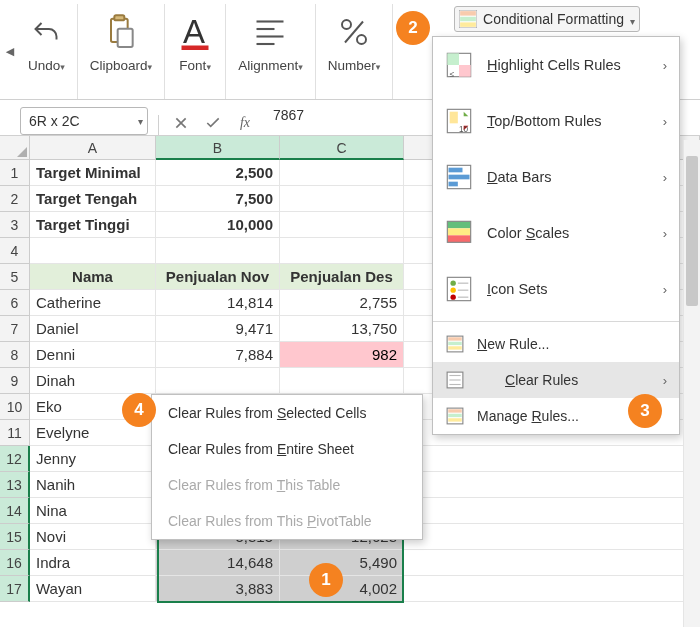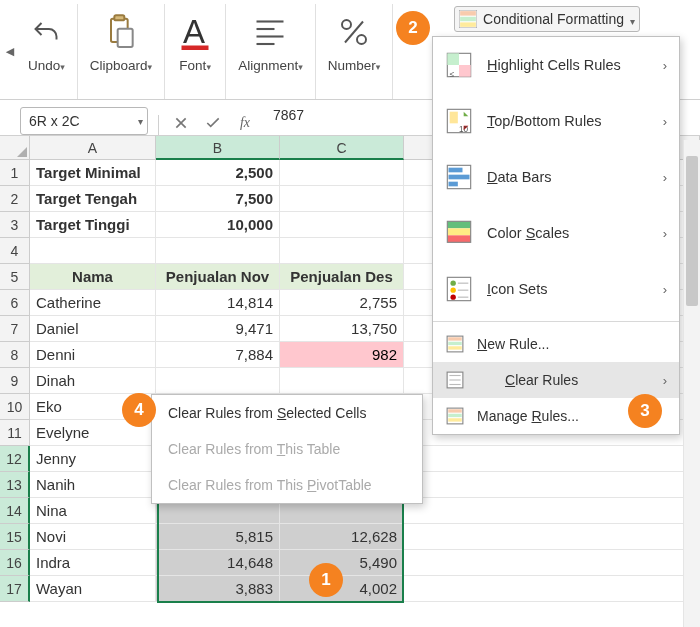--- a/index.html
+++ b/index.html
@@ -401,20 +401,21 @@
           <rect x="2" y="6" width="12" height="3" fill="#c6efce"></rect>
           <rect x="2" y="10" width="12" height="3" fill="#ffeb9c"></rect>
         </svg>
       </div>
     <span class="label-reg">Manage <u>R</u>ules...</span>
   </div>
 </div>
 
 <div class="submenu" style="left:151px; top:394px; width:272px;">
   <div class="sitem"><span>Clear Rules from <u>S</u>elected Cells</span></div>
+  <div class="sitem"><span>Clear Rules from <u>E</u>ntire Sheet</span></div>
   <div class="sitem disabled"><span>Clear Rules from <u>T</u>his Table</span></div>
   <div class="sitem disabled"><span>Clear Rules from This <u>P</u>ivotTable</span></div>
 </div>
 
 <div class="badge" style="left:309px; top:563px;">1</div>
 <div class="badge" style="left:396px; top:11px;">2</div>
 <div class="badge" style="left:628px; top:394px;">3</div>
 <div class="badge" style="left:122px; top:393px;">4</div>
 
 <div class="vscroll">

